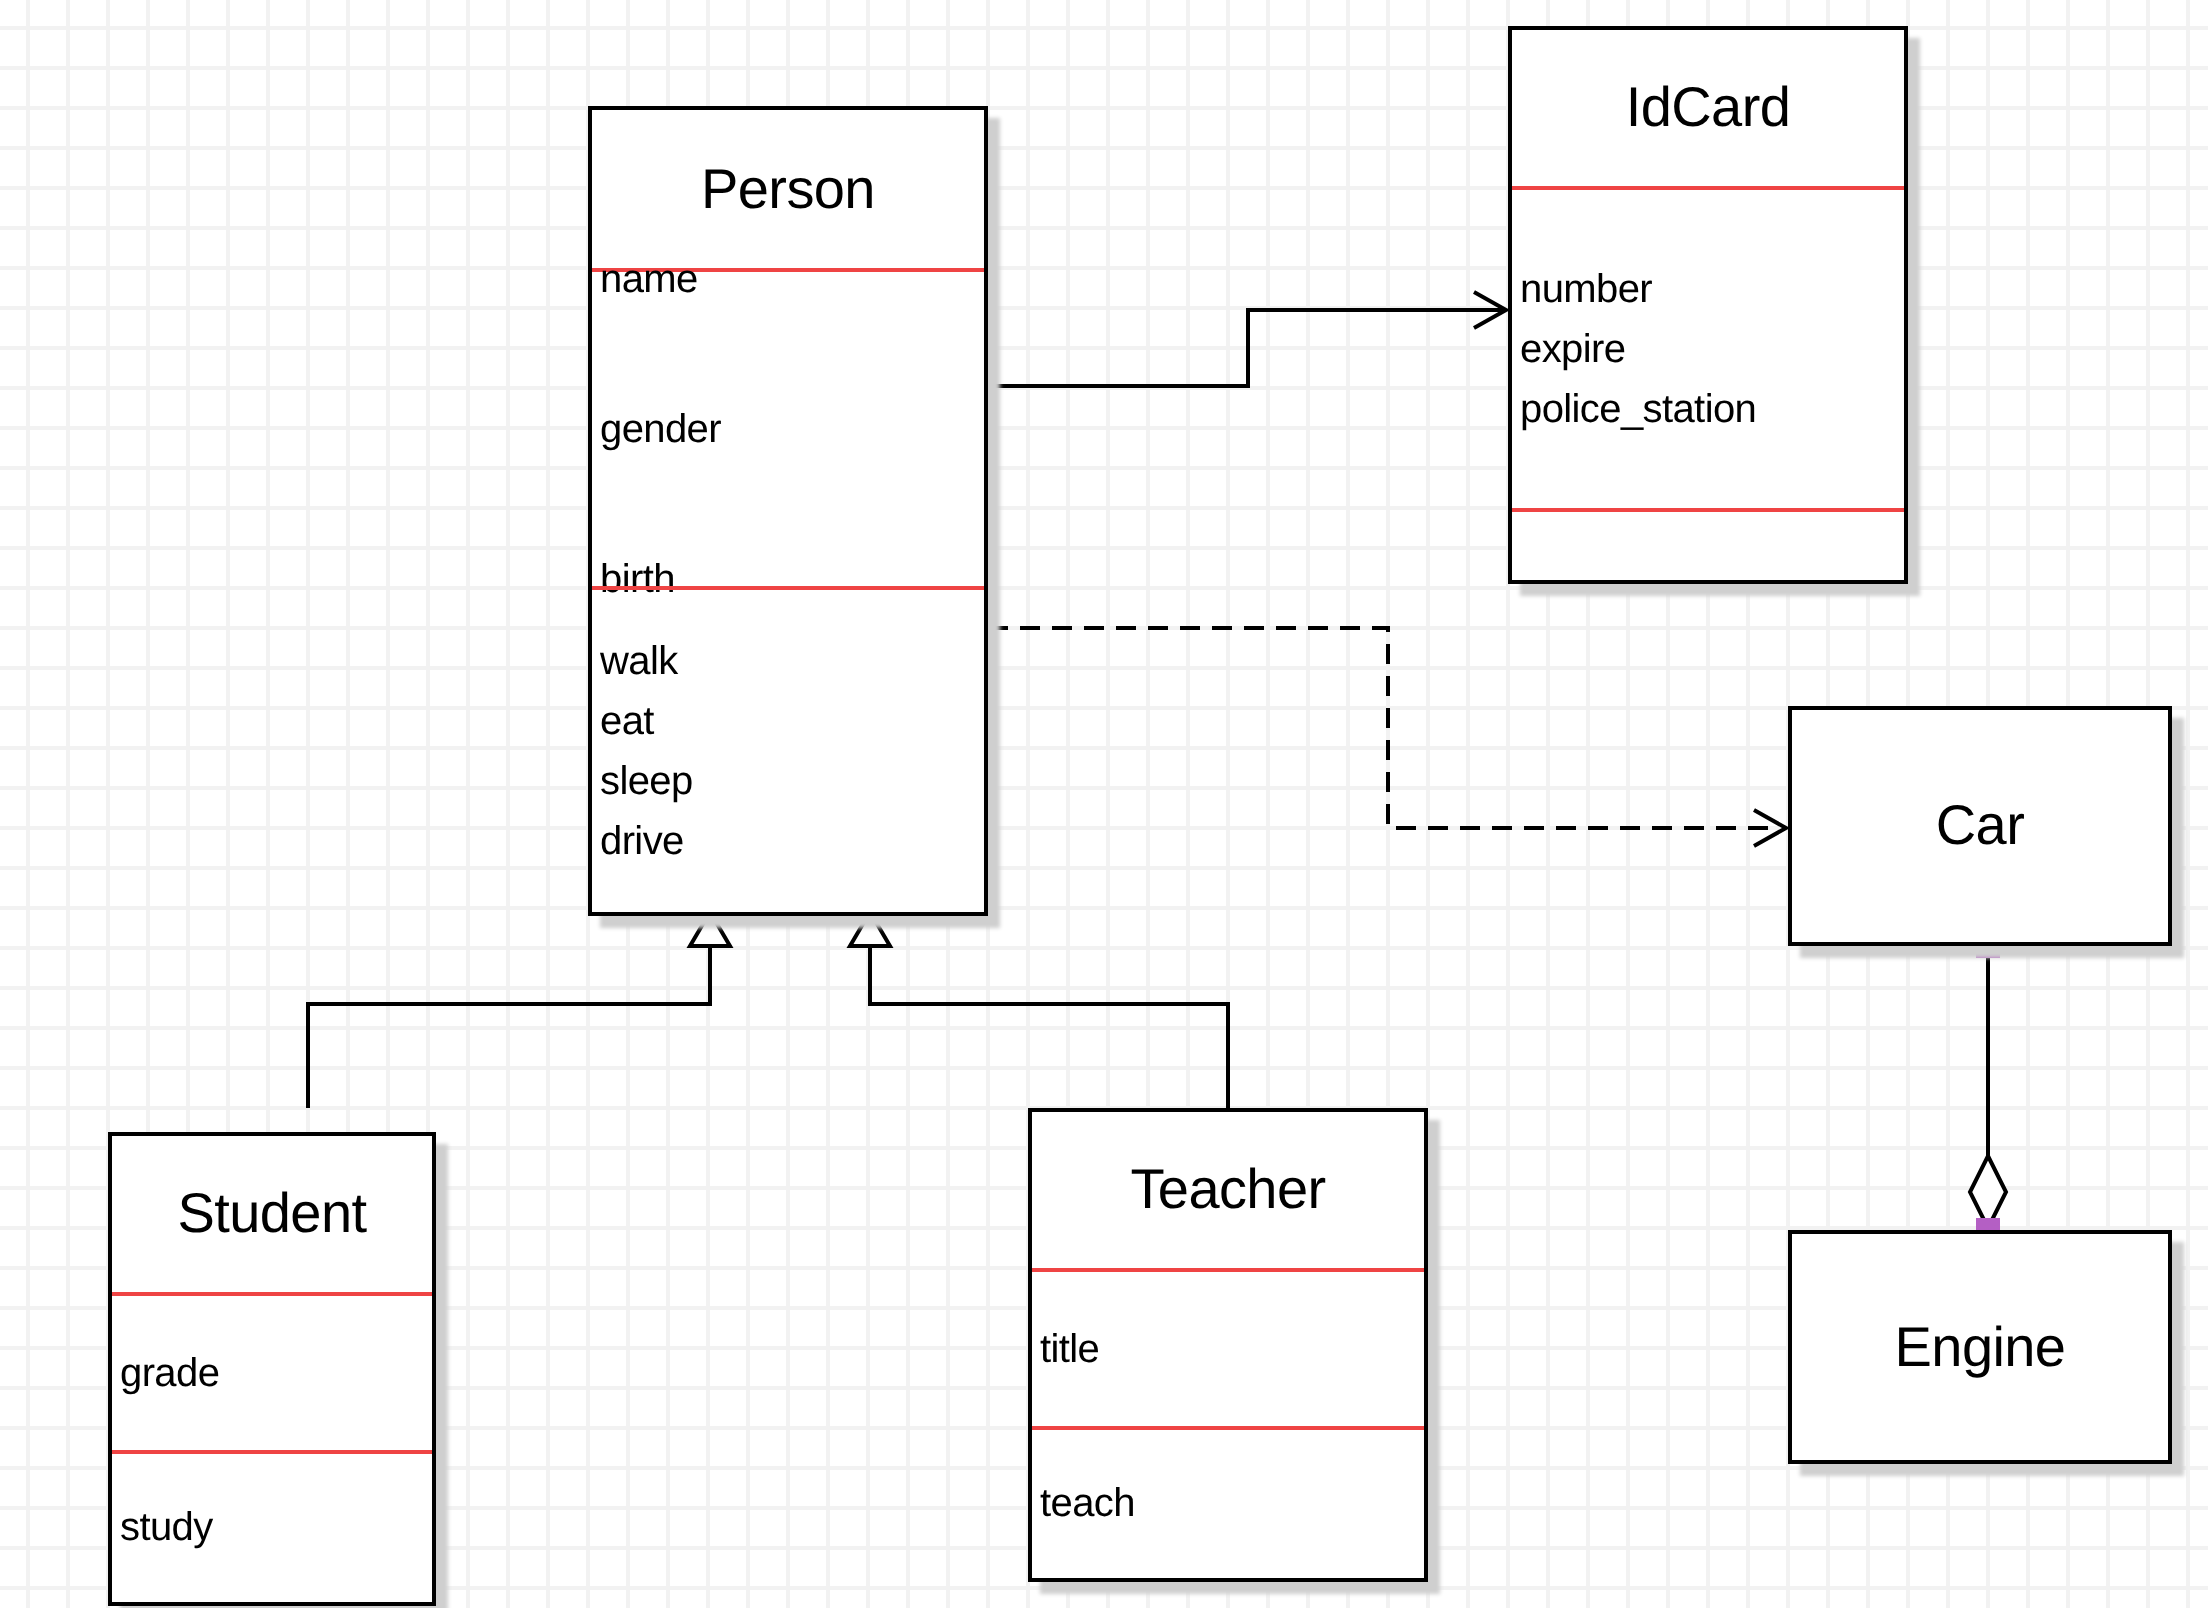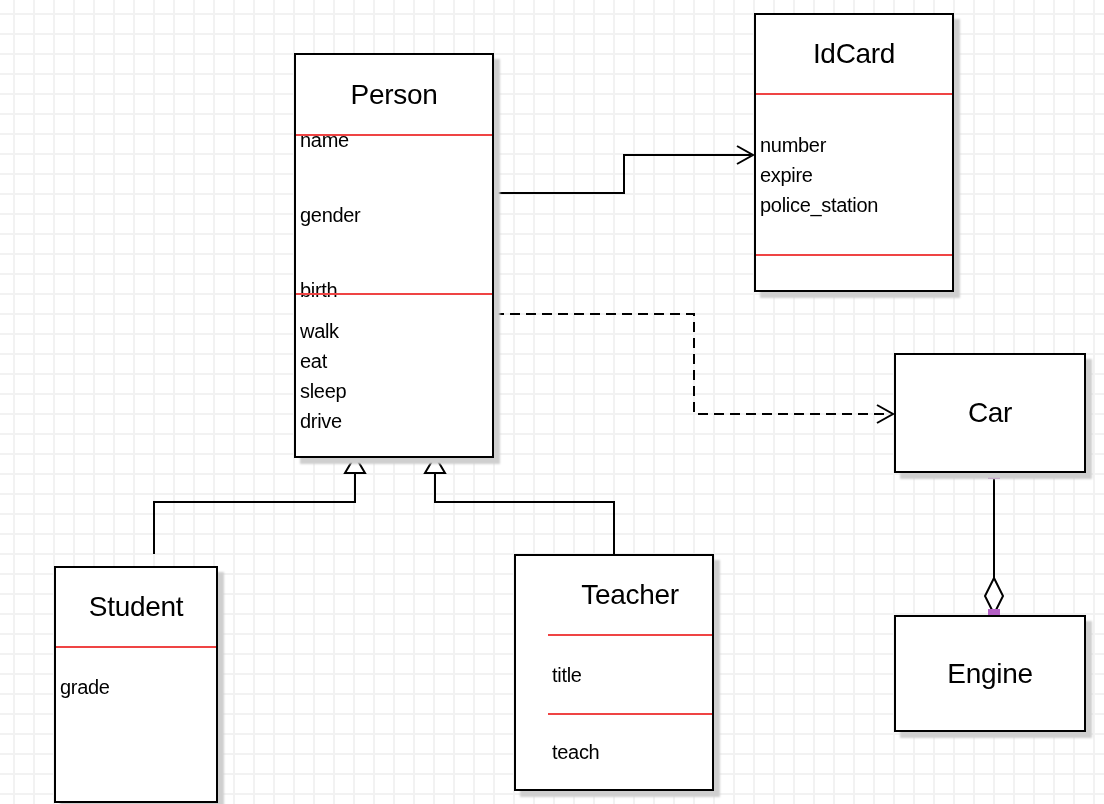--- a/index.html
+++ b/index.html
@@ -137,23 +137,26 @@
 
   <div class="uml-class" style="left:894px; top:615px; width:192px; height:117px;">
     <div class="uml-title fill">Engine</div>
   </div>
 
   <div class="uml-class" style="left:54px; top:554px; width:164px; height:237px;margin-top:12px;">
     <div class="uml-title" style="height:78px;">Student</div>
     <div class="uml-comp" style="height:79px;">
       <div>grade</div>
     </div>
+    <div class="uml-comp grow">
+      <div>study</div>
+    </div>
   </div>
 
-  <div class="uml-class" style="left:514px; top:554px; width:200px; height:237px;padding-left:32px;">
+  <div class="uml-class" style="left:514px; top:554px; width:200px; height:237px;">
     <div class="uml-title" style="height:78px;">Teacher</div>
     <div class="uml-comp" style="height:79px;">
       <div>title</div>
     </div>
     <div class="uml-comp grow">
       <div>teach</div>
     </div>
   </div>
 
 </div>

